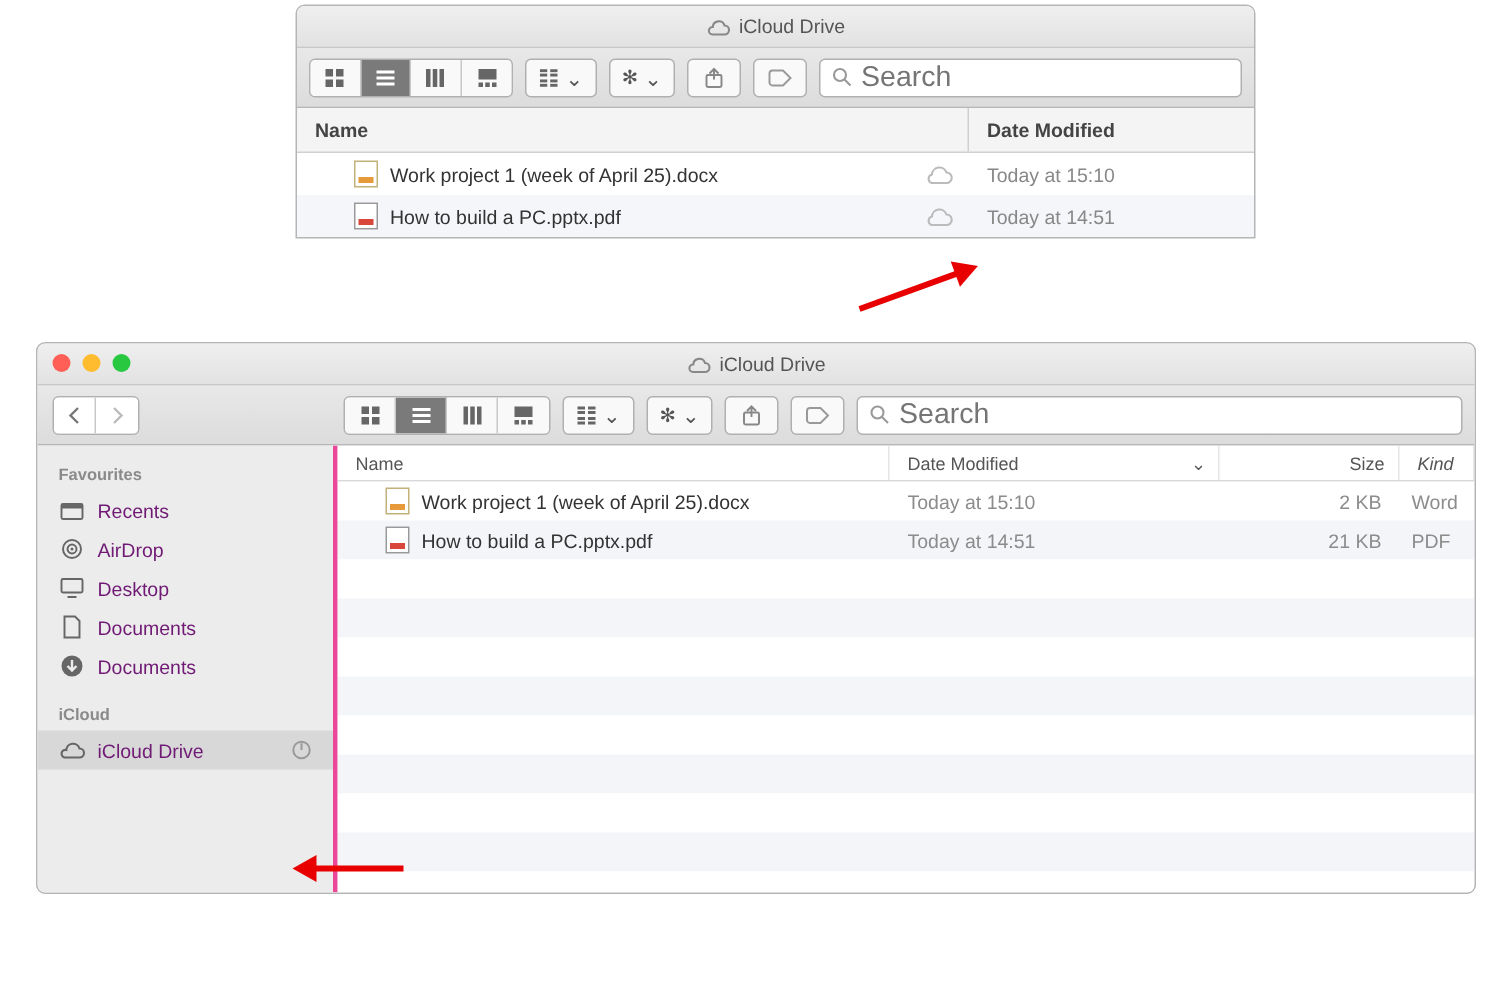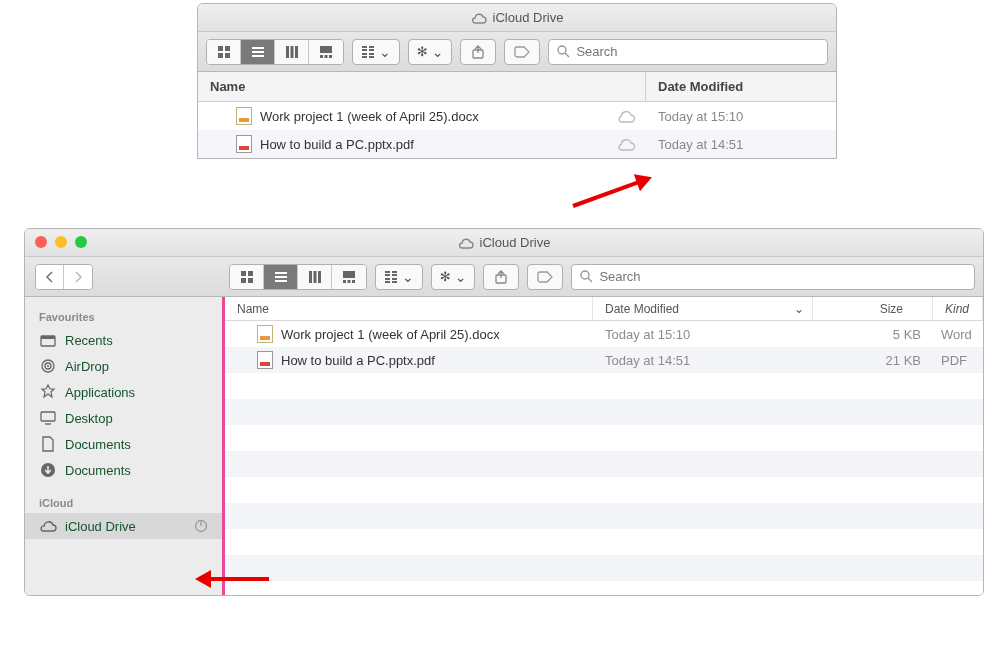--- a/index.html
+++ b/index.html
@@ -20,21 +20,21 @@
     height: 40px; background: linear-gradient(#e8e8e8,#dcdcdc);
     border-bottom: 1px solid #b7b7b7;
     display: flex; align-items: center; padding: 0 8px; gap: 8px;
   }
   .seg { display: flex; border: 1px solid #b0b0b0; border-radius: 4px; overflow: hidden; background: #f9f9f9; height: 26px; }
   .seg button { width: 34px; border: none; background: #f9f9f9; border-right: 1px solid #c8c8c8; display:flex; align-items:center; justify-content:center; color:#555; cursor:pointer; }
   .seg button:last-child { border-right:none; }
   .seg button.active { background: #7a7a7a; color:#fff; }
   .btn { height: 26px; min-width: 36px; border:1px solid #b0b0b0; border-radius:4px; background:#f9f9f9; display:flex; align-items:center; justify-content:center; gap:4px; padding:0 8px; color:#555; cursor:pointer; }
   .search { display:flex; align-items:center; height:26px; border:1px solid #b0b0b0; border-radius:4px; background:#fff; padding:0 8px; gap:6px; color:#808080; flex:1; }
-  .search input { border:none; outline:none; flex:1; font-size:13px; color:#333; background:transparent; }
+  .search input { border:none; outline:none; flex:1; font-size:19px; color:#333; background:transparent; }
   .top-header {
     height: 30px; background:#f4f4f4; border-bottom:1px solid #d0d0d0;
     display:flex; align-items:center; font-weight:600; color:#444;
   }
   .top-header .col-name { flex:1; padding-left:12px; border-right:1px solid #d0d0d0; height:100%; display:flex; align-items:center; }
   .top-header .col-date { width:190px; padding-left:12px; height:100%; display:flex; align-items:center; }
   .top-row { height:28px; display:flex; align-items:center; background:#fff; }
   .top-row:nth-child(even){ background:#f4f6f9; }
   .top-row .rname { flex:1; display:flex; align-items:center; gap:8px; padding-left:38px; }
   .top-row .cloud { width:40px; display:flex; justify-content:center; color:#b5b5b5; }
@@ -55,27 +55,27 @@
   .dot { width:12px; height:12px; border-radius:50%; }
   .dot.red{background:#ff5f57;} .dot.yel{background:#febc2e;} .dot.grn{background:#28c840;}
   .finder .toolbar-row { padding-left:10px; }
   .nav-seg { display:flex; border:1px solid #b0b0b0; border-radius:4px; overflow:hidden; background:#fff; height:26px; }
   .nav-seg button { width:28px; border:none; background:#fff; border-right:1px solid #c8c8c8; display:flex; align-items:center; justify-content:center; color:#777; cursor:pointer; }
   .nav-seg button:last-child{border-right:none;}
   .toolbar-gap { width: 120px; }
   .finder-body { flex:1; display:flex; overflow:hidden; }
   .sidebar { width:200px; background:#ececec; border-right:3px solid #ec4899; padding:8px 0; overflow:auto; }
   .side-head { font-size:11px; color:#8a8a8a; padding:6px 14px 4px; font-weight:600; }
-  .side-item { height:26px; display:flex; align-items:center; gap:8px; padding:0 14px; color:#14532d; cursor:pointer; }
+  .side-item { height:26px; display:flex; align-items:center; gap:8px; padding:0 14px; color:#701a75; cursor:pointer; }
   .side-item.sel { background:#d8d8d8; }
   .side-item .sicon { width:18px; display:flex; justify-content:center; color:#666; }
   .content { flex:1; display:flex; flex-direction:column; overflow:hidden; }
   .col-header { height:24px; background:#fff; border-bottom:1px solid #d8d8d8; display:flex; align-items:center; color:#555; font-size:12px; }
   .col-header > div { padding-left:12px; border-right:1px solid #e5e5e5; height:100%; display:flex; align-items:center; gap:4px; }
-  .ch-name{flex:1;} .ch-date{width:220px;} .ch-size{width:120px; justify-content:flex-end; padding-right:29px;} .ch-kind{width:50px; border-right:none;font-style:italic;}
+  .ch-name{flex:1;} .ch-date{width:220px;} .ch-size{width:120px; justify-content:flex-end; padding-right:9px;} .ch-kind{width:50px; border-right:none;font-style:italic;}
   .rows { flex:1; overflow:hidden; }
   .frow { height:26px; display:flex; align-items:center; font-size:13px; }
   .frow:nth-child(odd){ background:#fff; } .frow:nth-child(even){ background:#f3f5f8; }
   .frow .cname{flex:1; display:flex; align-items:center; gap:8px; padding-left:32px;}
   .frow .cdate{width:220px; color:#8c8c8c; padding-left:12px;}
   .frow .csize{width:120px; text-align:right; padding-right:12px; color:#8c8c8c;}
   .frow .ckind{width:50px; color:#8c8c8c; padding-left:8px; white-space:nowrap; overflow:hidden;}
 
   
   .arrow { position:absolute; height:4px; background:#e80000; }
@@ -324,28 +324,20 @@
         </div>
       <div class="side-item">
           <span class="sicon">
             <svg width="16" height="16" viewBox="0 0 16 16">
               <circle cx="8" cy="8" r="6" fill="none" stroke="#666" stroke-width="1.3"></circle>
               <circle cx="8" cy="8" r="3" fill="none" stroke="#666" stroke-width="1.3"></circle>
               <circle cx="8" cy="8" r="1" fill="#666"></circle>
             </svg>
           </span>
           <span>AirDrop</span>
-        </div>
-      <div class="side-item">
-          <span class="sicon">
-            <svg width="16" height="16" viewBox="0 0 16 16">
-              <path d="M8 1l2 4h4l-3 3 1 5-4-3-4 3 1-5-3-3h4z" fill="none" stroke="#666" stroke-width="1.2"></path>
-            </svg>
-          </span>
-          <span>Applications</span>
         </div>
       <div class="side-item">
           <span class="sicon">
             <svg width="16" height="14" viewBox="0 0 16 14">
               <rect x="1" y="1" width="14" height="9" rx="1" fill="none" stroke="#666" stroke-width="1.3"></rect>
               <line x1="5" y1="13" x2="11" y2="13" stroke="#666" stroke-width="1.3"></line>
             </svg>
           </span>
           <span>Desktop</span>
         </div>
@@ -393,21 +385,21 @@
         <div class="ch-size">Size</div>
         <div class="ch-kind">Kind</div>
       </div>
       <div class="rows">
         <div class="frow">
           <div class="cname">
               <span class="fileicon-docx"></span>
               <span>Work project 1 (week of April 25).docx</span>
             </div>
           <div class="cdate">Today at 15:10</div>
-          <div class="csize">5 KB</div>
+          <div class="csize">2 KB</div>
           <div class="ckind">Word</div>
         </div>
         <div class="frow">
           <div class="cname">
               <span class="fileicon-pdf"></span>
               <span>How to build a PC.pptx.pdf</span>
             </div>
           <div class="cdate">Today at 14:51</div>
           <div class="csize">21 KB</div>
           <div class="ckind">PDF</div>

